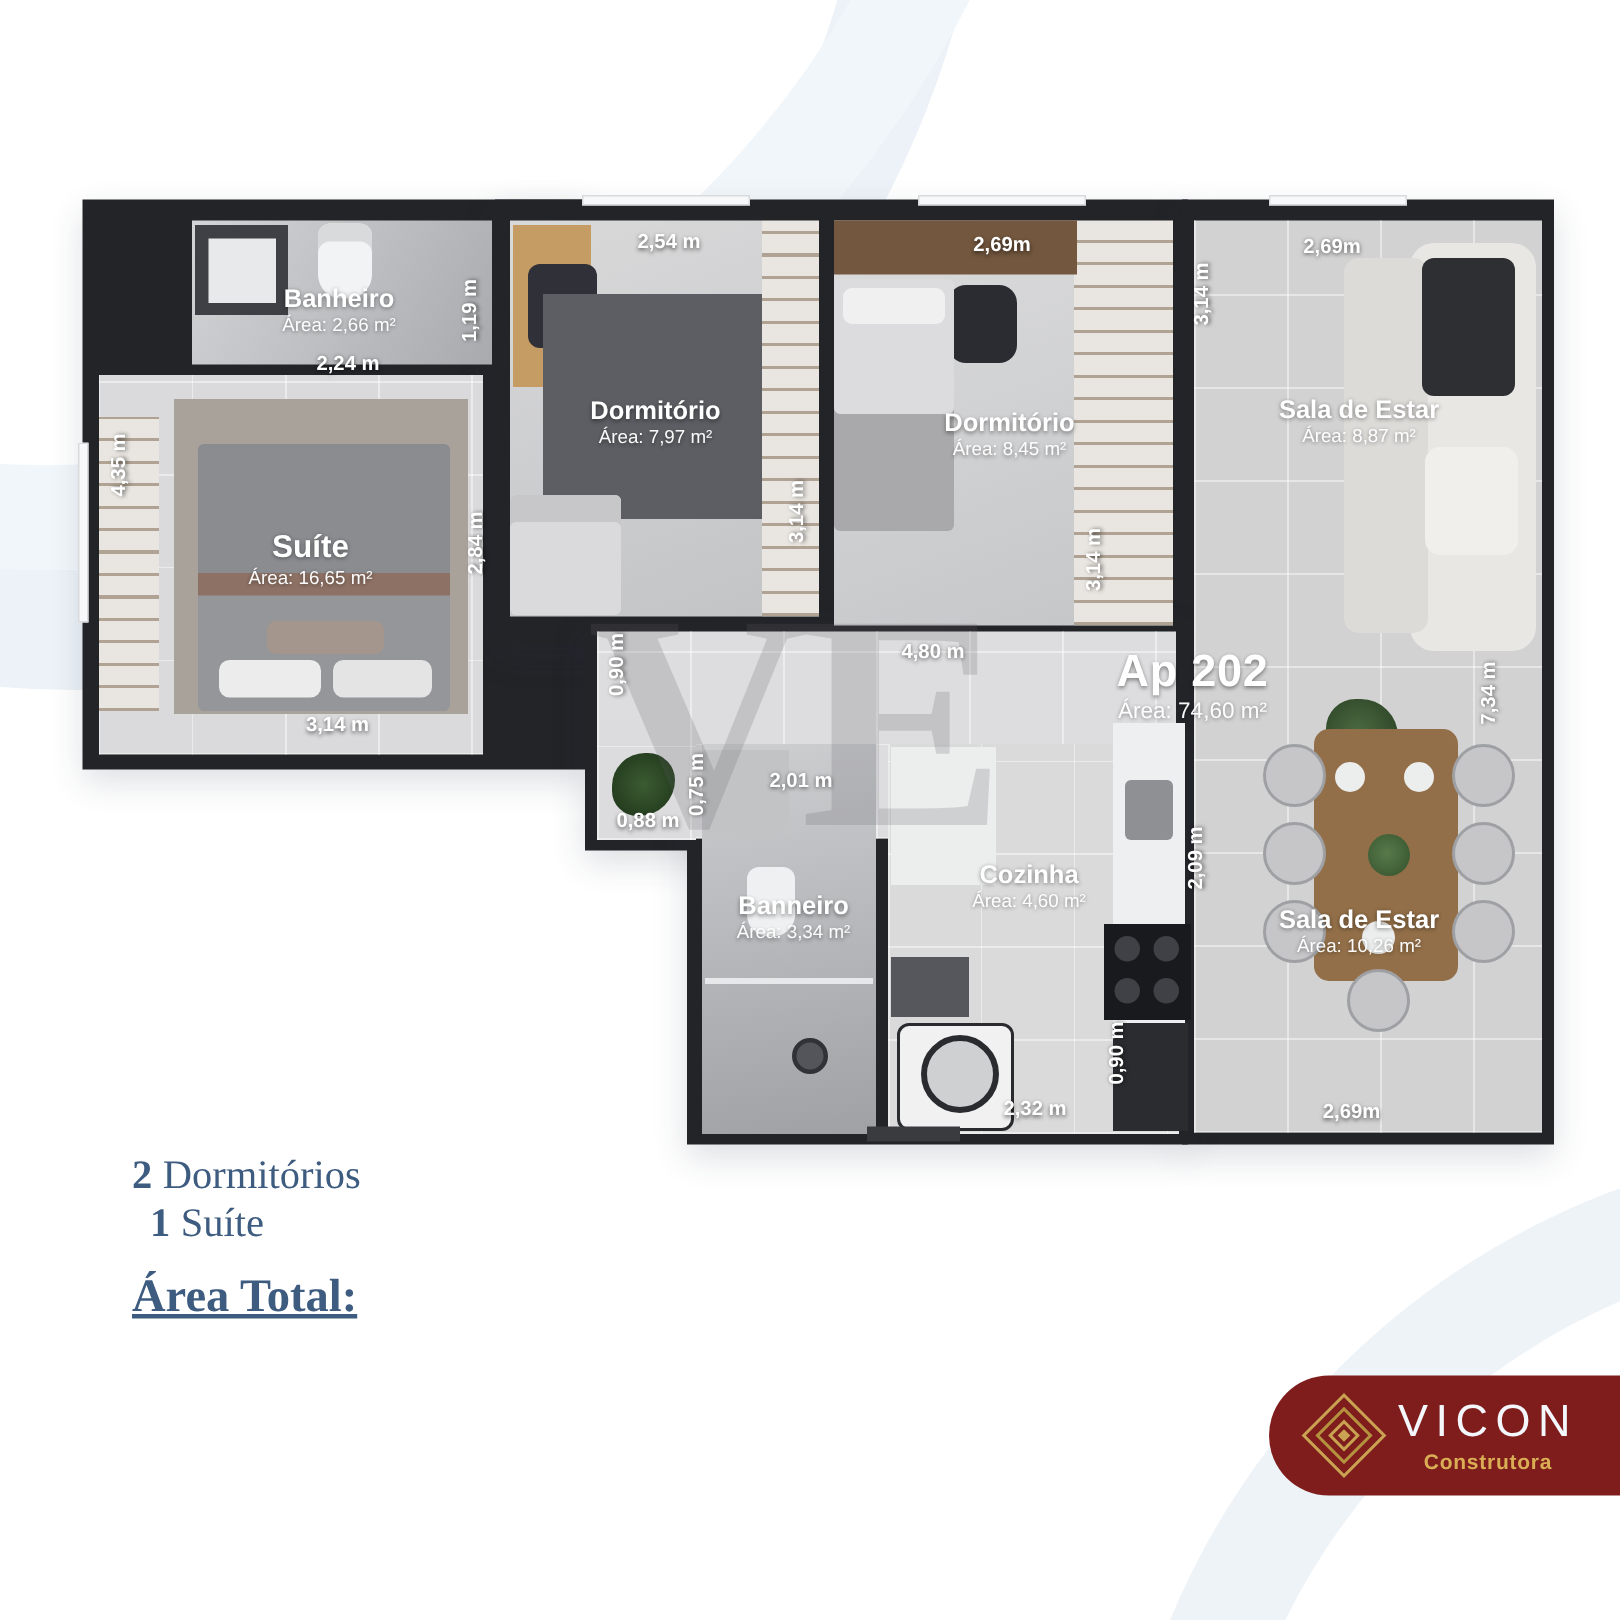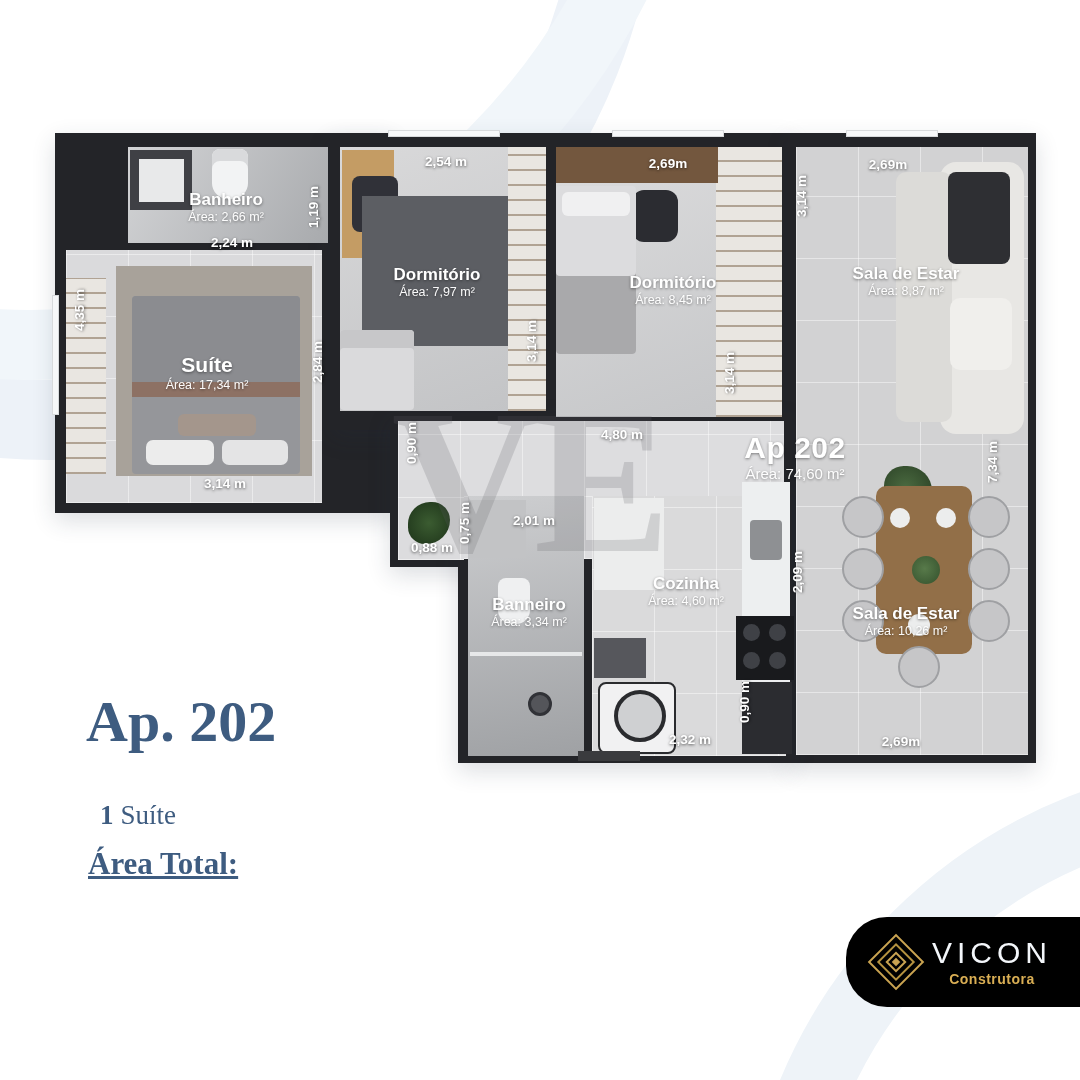--- a/index.html
+++ b/index.html
@@ -20,21 +20,21 @@
   .dim{position:absolute;transform:translate(-50%,-50%);color:#fff;font-weight:bold;font-size:13.5px;text-shadow:0 1px 3px rgba(0,0,0,.6);white-space:nowrap;z-index:4;}
   .dim.v{transform:translate(-50%,-50%) rotate(-90deg);}
   .watermark{position:absolute;transform:translate(-50%,-50%);font-family:"Liberation Serif",serif;font-weight:bold;font-size:205px;color:rgba(95,95,100,.20);z-index:3;letter-spacing:-6px;}
   .info{position:absolute;color:#3e5c80;font-family:"Liberation Serif",serif;z-index:5;}
   .info-title{font-size:58px;font-weight:600;}
   .info-line{font-size:27px;color:#3e5c80;}
   .info-line b{margin-right:7px;}
   .info-arealabel{font-size:31px;font-weight:bold;}
   .info-areavalue{font-size:66px;font-weight:bold;letter-spacing:1px;}
   .info-areavalue sup{font-size:36px;}
-  .logo-pill{position:absolute;left:846px;top:917px;width:234px;height:90px;background:#000000;border-radius:41px 0 0 41px;display:flex;align-items:center;padding-left:26px;box-sizing:border-box;z-index:6;}
+  .logo-pill{position:absolute;left:846px;top:917px;width:234px;height:80px;background:#7f1d1d;border-radius:41px 0 0 41px;display:flex;align-items:center;padding-left:26px;box-sizing:border-box;z-index:6;}
   .logo-icon{position:relative;width:48px;height:48px;flex:0 0 48px;}
   .dia{position:absolute;left:50%;top:50%;border:2px solid #c9a351;transform:translate(-50%,-50%) rotate(45deg);box-sizing:border-box;}
   .d1{width:40px;height:40px;}
   .d2{width:27px;height:27px;border-color:#b5923f;}
   .d3{width:15px;height:15px;}
   .d4{width:6px;height:6px;background:#c9a351;border:none;}
   .logo-text{margin-left:12px;display:flex;flex-direction:column;align-items:center;}
   .logo-brand{font-size:30px;color:#f3f6fa;letter-spacing:5px;font-weight:400;line-height:1;}
   .logo-sub{font-size:14px;color:#d9ae54;font-weight:bold;letter-spacing:.5px;margin-top:3px;}
   .mat{position:absolute;background:#3a3b3e;}
@@ -148,21 +148,21 @@
   <div class="room-label" style="left:673px;top:290px;">
     <span class="rn">Dormitório</span>
     <span class="ra">Área: 8,45 m²</span>
   </div>
   <div class="room-label" style="left:906px;top:281px;">
     <span class="rn">Sala de Estar</span>
     <span class="ra">Área: 8,87 m²</span>
   </div>
   <div class="room-label big" style="left:207px;top:373px;">
     <span class="rn">Suíte</span>
-    <span class="ra">Área: 17,34 m²</span>
+    <span class="ra">Área: 16,65 m²</span>
   </div>
   <div class="room-label" style="left:529px;top:612px;">
     <span class="rn">Banneiro</span>
     <span class="ra">Área: 3,34 m²</span>
   </div>
   <div class="room-label" style="left:686px;top:591px;">
     <span class="rn">Cozinha</span>
     <span class="ra">Área: 4,60 m²</span>
   </div>
   <div class="room-label" style="left:906px;top:621px;">
@@ -189,21 +189,23 @@
   <div class="dim" style="left:622px;top:434px;">4,80 m</div>
   <div class="dim v" style="left:411px;top:443px;">0,90 m</div>
   <div class="dim v" style="left:464px;top:523px;">0,75 m</div>
   <div class="dim" style="left:432px;top:547px;">0,88 m</div>
   <div class="dim" style="left:534px;top:520px;">2,01 m</div>
   <div class="dim v" style="left:797px;top:572px;">2,09 m</div>
   <div class="dim" style="left:690px;top:739px;">2,32 m</div>
   <div class="dim v" style="left:744px;top:702px;">0,90 m</div>
   <div class="dim" style="left:901px;top:741px;">2,69m</div>
 
-  <div class="info info-title" style="left:86px;top:688px;">Ap. 202</div>
+  <div class="info info-line" style="left:88px;top:768px;">
+    <b>2</b><span>Dormitórios</span>
+  </div>
   <div class="info info-line" style="left:100px;top:800px;">
     <b>1</b><span>Suíte</span>
   </div>
   <div class="info info-arealabel" style="left:88px;top:846px;text-decoration:underline;">Área Total:</div>
 
   <div class="logo-pill">
     <div class="logo-icon">
       <div class="dia d1"></div>
       <div class="dia d2"></div>
       <div class="dia d3"></div>

